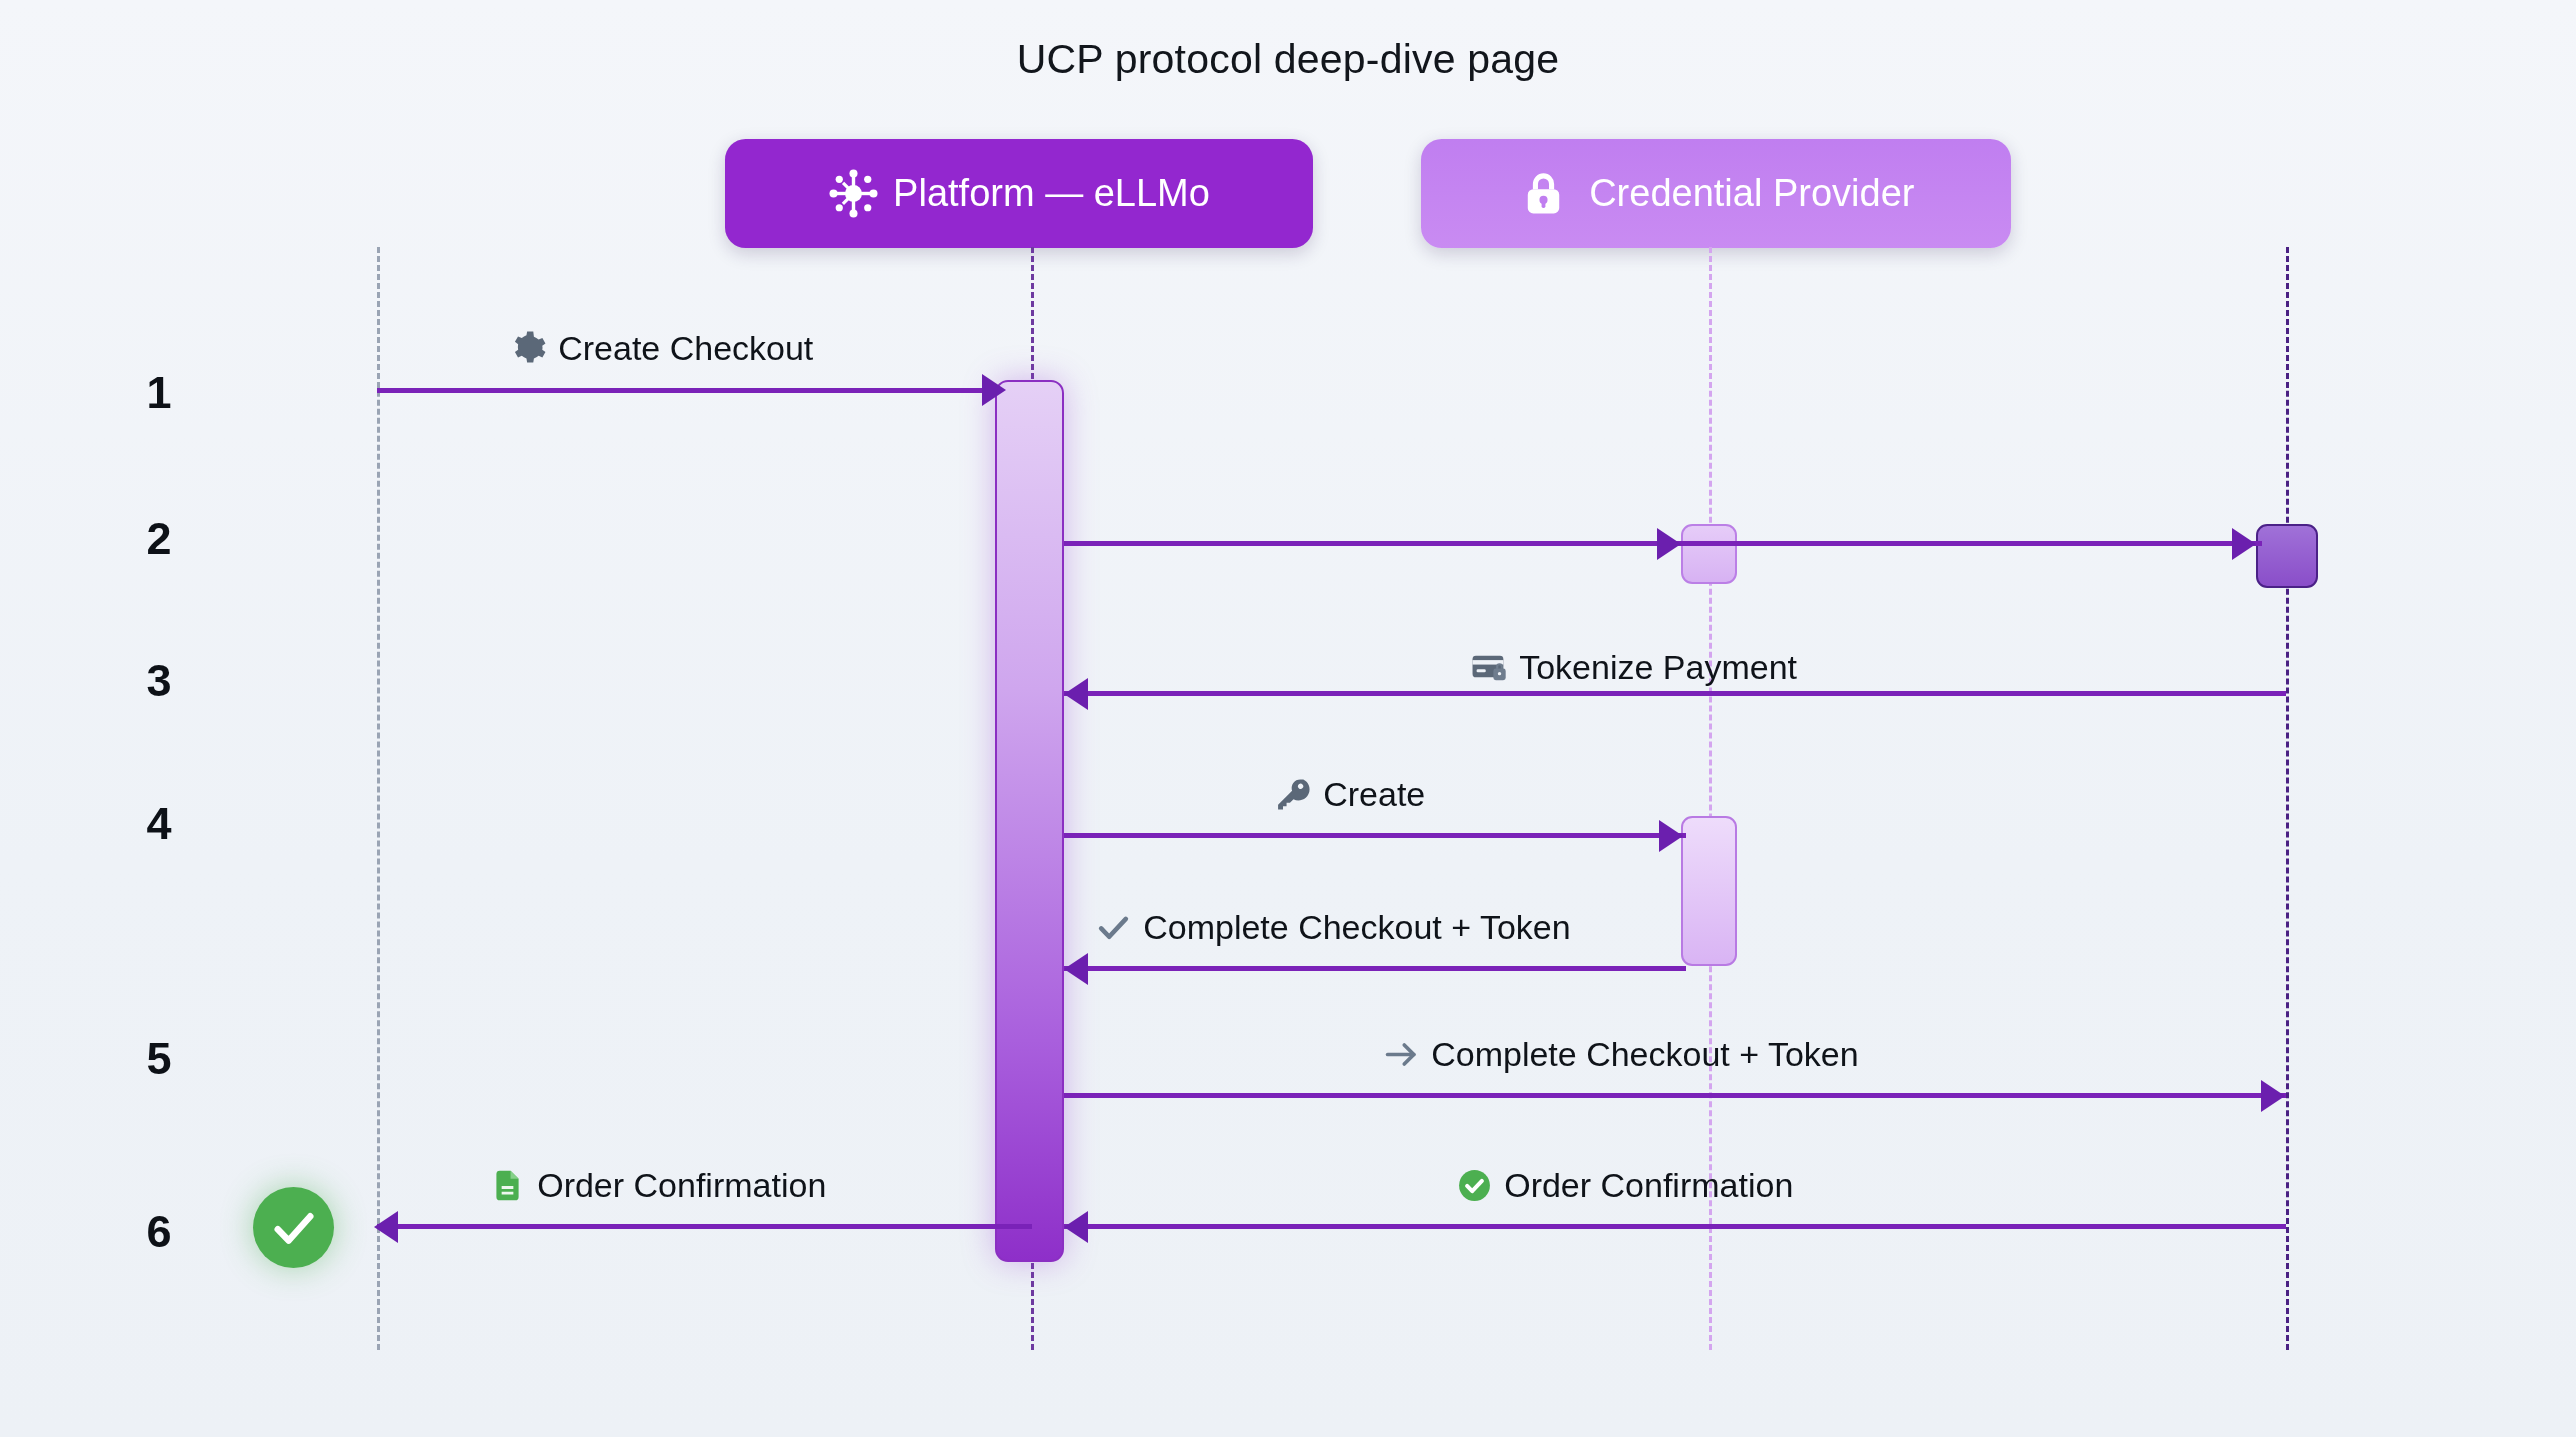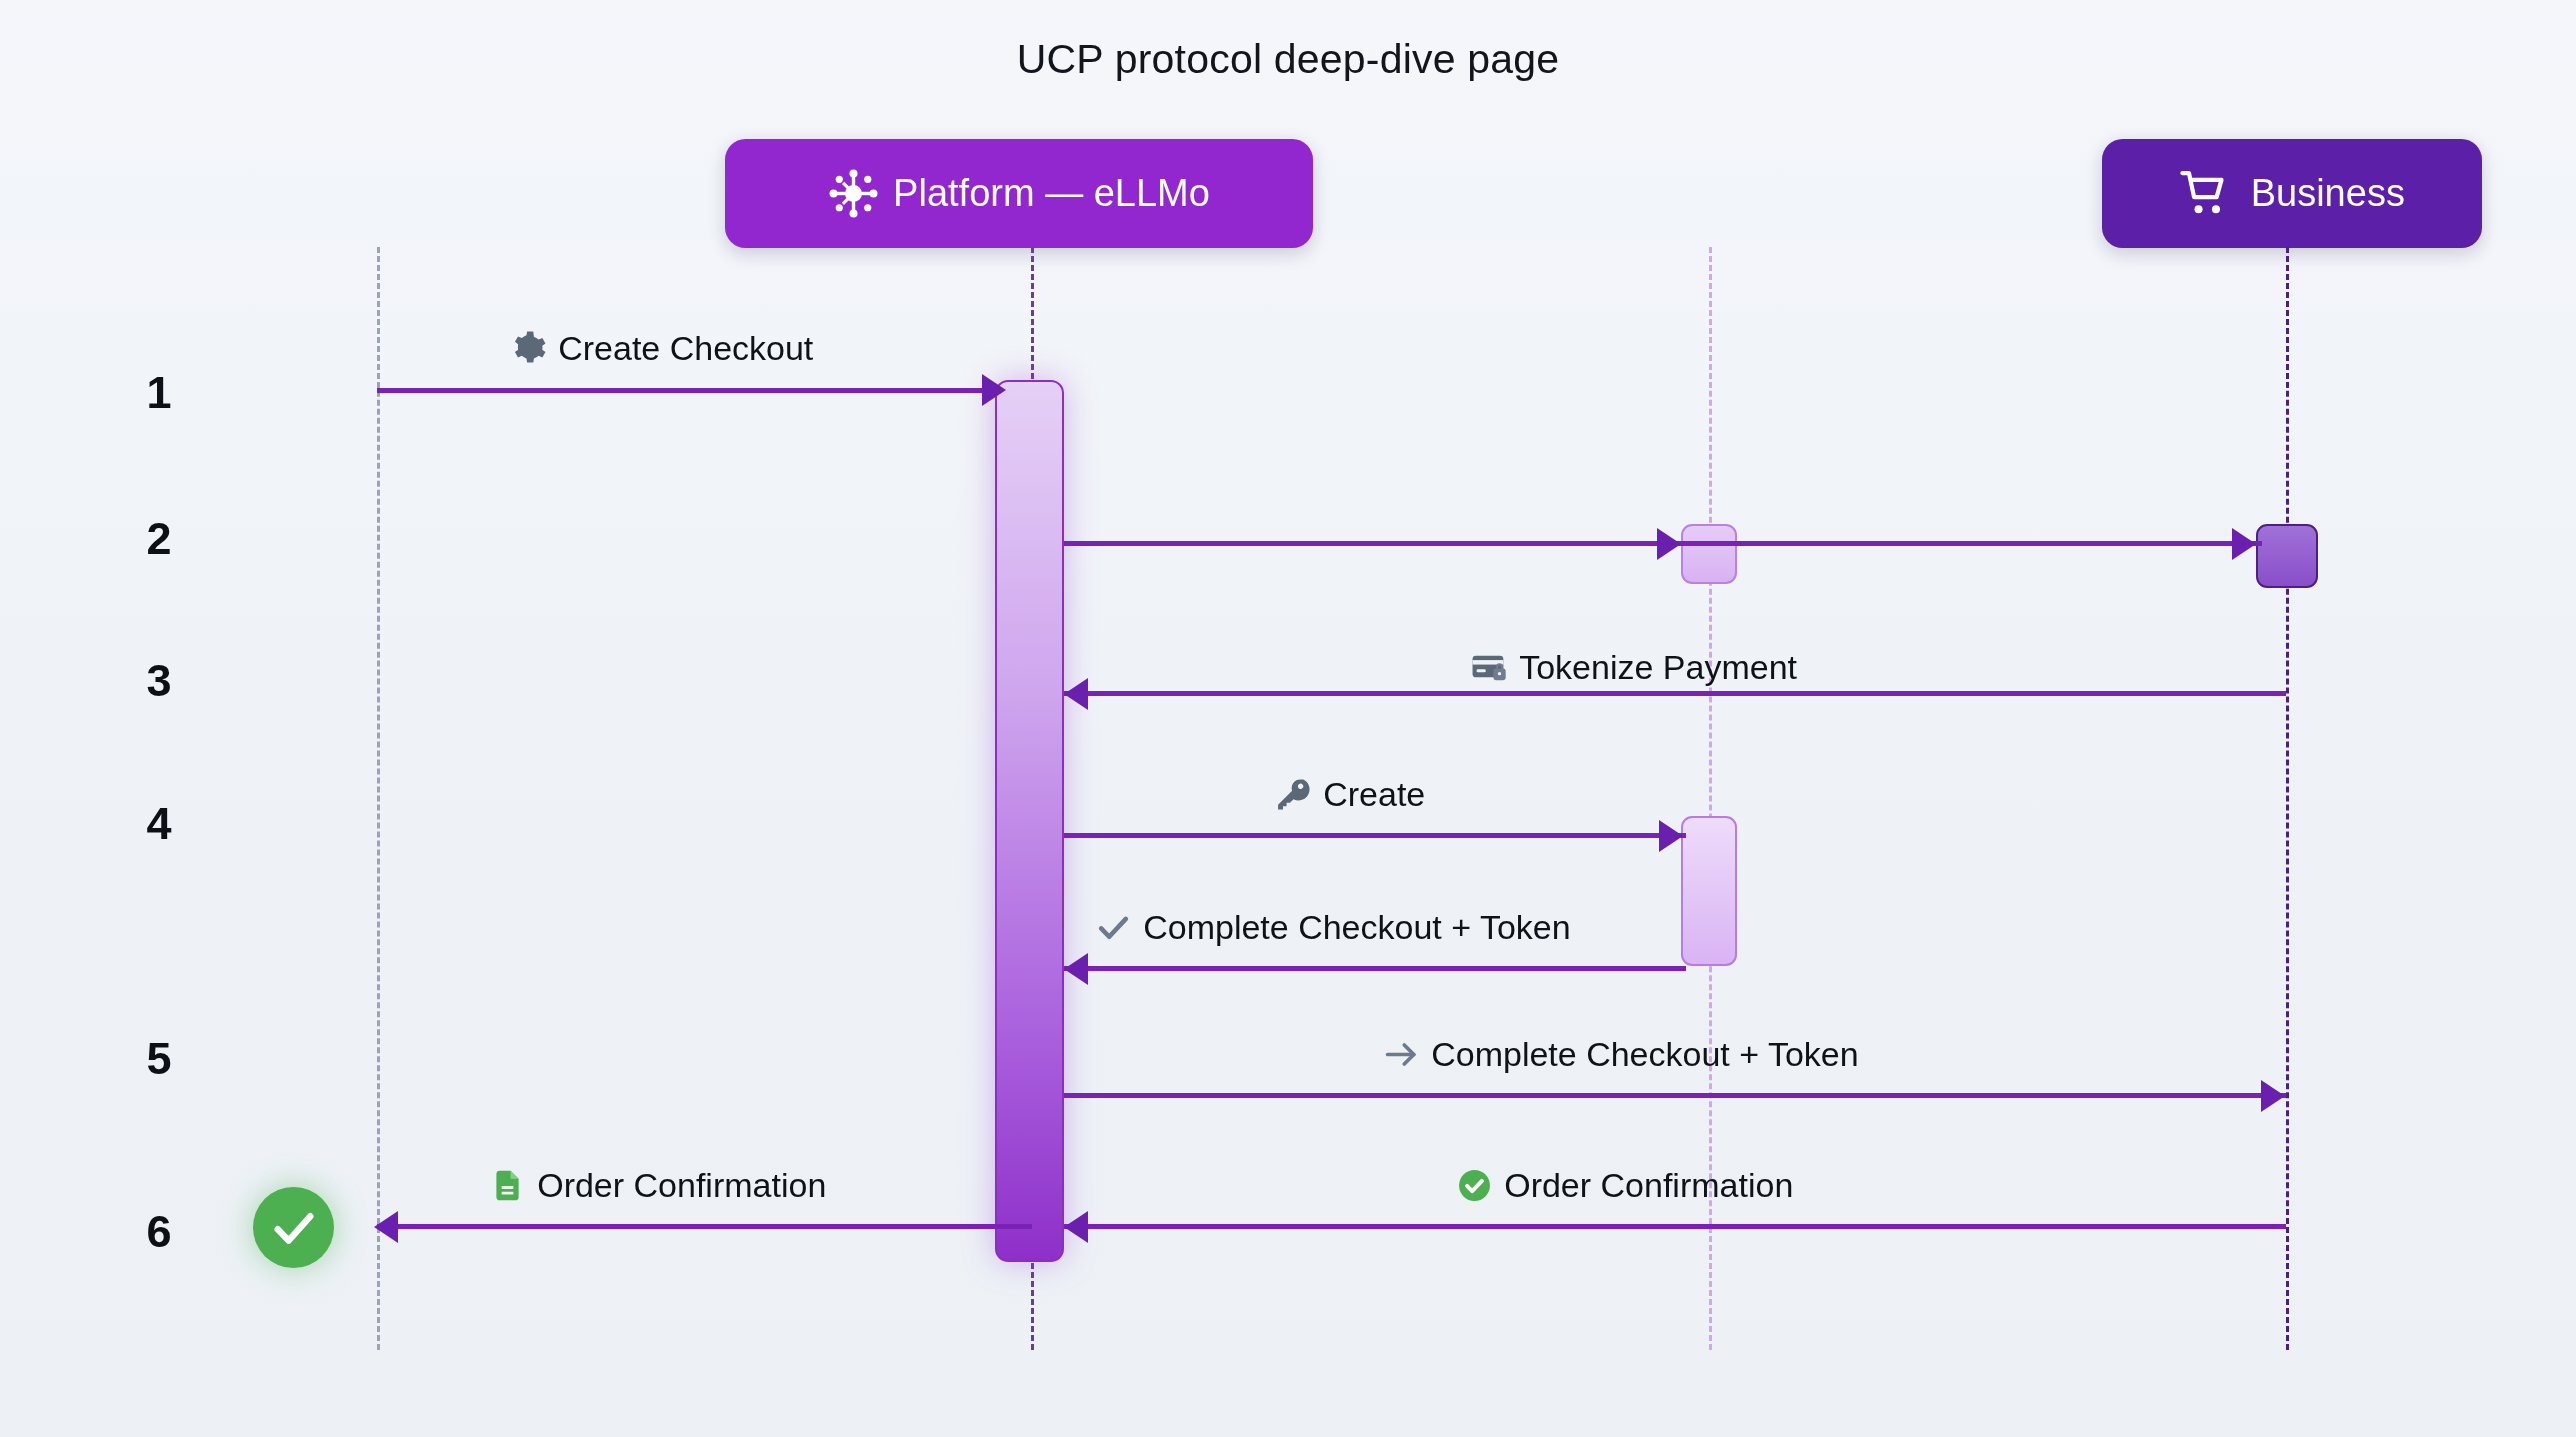--- a/index.html
+++ b/index.html
@@ -112,31 +112,32 @@
           <rect x="11.2" y="14" width="1.6" height="7"></rect>
         <rect x="3" y="11.2" width="7" height="1.6"></rect>
           <rect x="14" y="11.2" width="7" height="1.6"></rect>
         <rect x="5" y="11.2" width="9.5" height="1.5" transform="rotate(45 12 12)"></rect>
         <rect x="5" y="11.2" width="9.5" height="1.5" transform="rotate(-45 12 12)"></rect>
       </svg>
     </span>
     <span class="plabel">Platform — eLLMo</span>
   </div>
 
-
-  <div class="pbox" id="p3">
+  <div class="pbox" id="p2">
     <span class="picon">
-      <svg viewBox="0 0 24 24" fill="none" stroke="#fff" stroke-width="2" stroke-linecap="round" stroke-linejoin="round">
-          <path d="M1.6 2.4h3.1l2.4 11.3h10.6l2.3-8.1H6"></path>
-          <circle cx="9.2" cy="19.4" r="1.9" fill="#fff" stroke="none"></circle>
-          <circle cx="17.4" cy="19.4" r="1.9" fill="#fff" stroke="none"></circle>
-        </svg>
-    </span>
-    <span class="plabel">Business</span>
-  </div>
+      <svg viewBox="0 0 24 24" fill="#fff">
+          <path d="M7 10V7.5a5 5 0 0110 0V10h-2.4V7.5a2.6 2.6 0 10-5.2 0V10H7z"></path>
+          <rect x="4.6" y="10" width="14.8" height="11.4" rx="2.6"></rect>
+          <circle cx="12" cy="15" r="1.9" fill="#c07ef0"></circle>
+          <rect x="11.1" y="15.4" width="1.8" height="3.4" rx=".8" fill="#c07ef0"></rect>
+        </svg>
+    </span>
+    <span class="plabel">Credential Provider</span>
+  </div>
+
 
   <div class="lifeline" id="l0"></div>
   <div class="lifeline" id="l1"></div>
   <div class="lifeline" id="l2"></div>
   <div class="lifeline" id="l3"></div>
 
   <div class="stepnum" style="top:367px">1</div>
   <div class="stepnum" style="top:513px">2</div>
   <div class="stepnum" style="top:655px">3</div>
   <div class="stepnum" style="top:798px">4</div>

